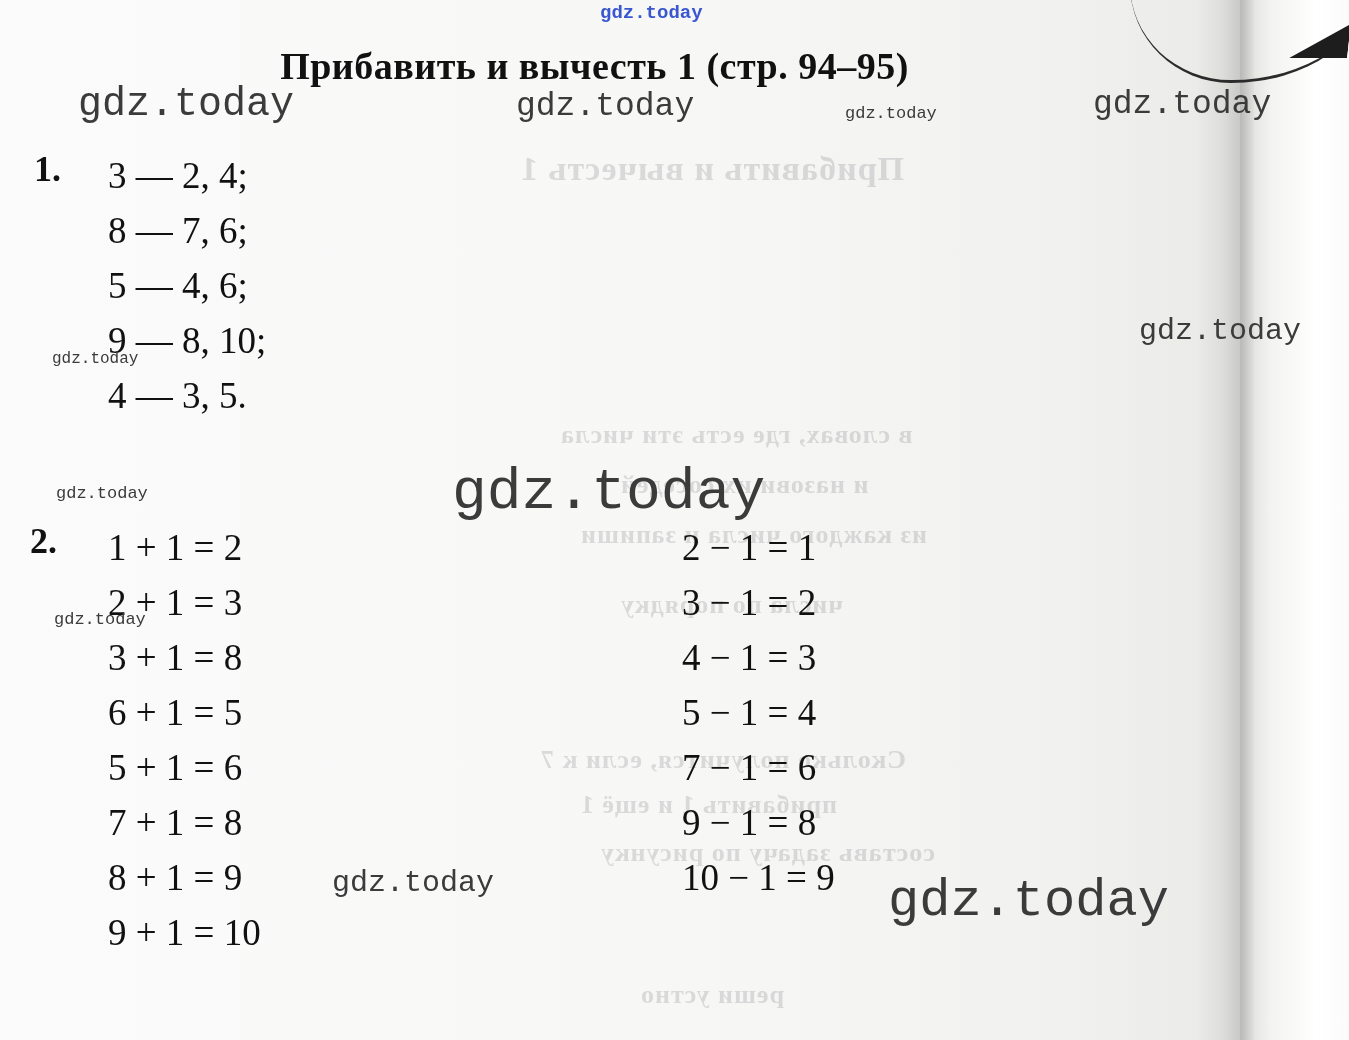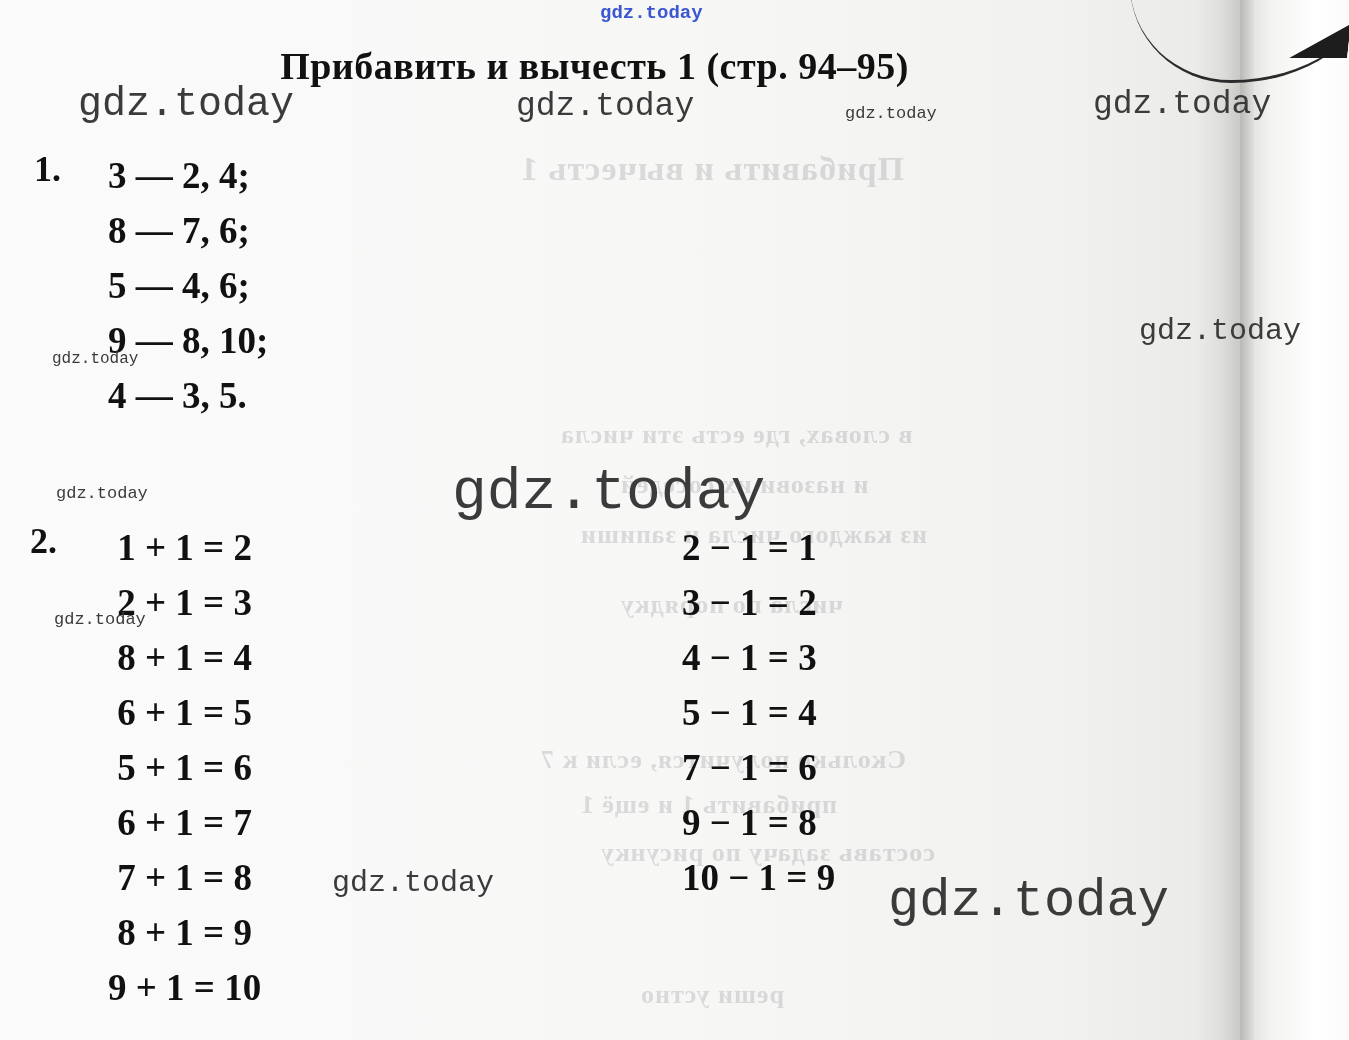--- a/index.html
+++ b/index.html
@@ -86,24 +86,24 @@
   }
   .task-num {
     position: absolute;
     font-size: 36px;
     font-weight: 700;
   }
   .lines {
     position: absolute;
     font-size: 37px;
     line-height: 55px;
-    font-weight: 700;
+    font-weight: 400;
     white-space: pre;
   }
-  .col-plus  { left: 108px; top: 520px; text-align: center; }
+  .col-plus  { left: 108px; top: 520px; }
   .col-minus { left: 672px; top: 520px; margin-left: 10px; }
   .task1-lines { left: 108px; top: 148px; }
 
   
   .wm {
     position: absolute;
     font-family: Liberation Mono, monospace;
     color: #3b3b3b;
     white-space: nowrap;
     user-select: none;
@@ -136,21 +136,21 @@
 
   <div class="title">Прибавить и вычесть 1 (стр. 94–95)</div>
 
   <div class="task">
     <div class="task-num" style="left:34px; top:148px;">1.</div>
     <div class="lines task1-lines" id="task1-lines"><div>3 — 2, 4;</div><div>8 — 7, 6;</div><div>5 — 4, 6;</div><div>9 — 8, 10;</div><div>4 — 3, 5.</div></div>
   </div>
 
   <div class="task">
     <div class="task-num" style="left:30px; top:520px;">2.</div>
-    <div class="lines col-plus" id="task2-left"><div>1 + 1 = 2</div><div>2 + 1 = 3</div><div>8 + 1 = 4</div><div>6 + 1 = 5</div><div>5 + 1 = 6</div><div>6 + 1 = 7</div><div>7 + 1 = 8</div><div>8 + 1 = 9</div><div>9 + 1 = 10</div></div>
+    <div class="lines col-plus" id="task2-left"><div>1 + 1 = 2</div><div>2 + 1 = 3</div><div>3 + 1 = 8</div><div>6 + 1 = 5</div><div>5 + 1 = 6</div><div>7 + 1 = 8</div><div>8 + 1 = 9</div><div>9 + 1 = 10</div></div>
     <div class="lines col-minus" id="task2-right"><div>2 − 1 = 1</div><div>3 − 1 = 2</div><div>4 − 1 = 3</div><div>5 − 1 = 4</div><div>7 − 1 = 6</div><div>9 − 1 = 8</div><div>10 − 1 = 9</div></div>
   </div>
 
   <div id="watermark-layer">
       <div class="wm wm-blue" style="left: 600px; top: 2px; font-size: 19px;">gdz.today</div>
       <div class="wm" style="left: 78px; top: 82px; font-size: 40px;">gdz.today</div>
       <div class="wm" style="left: 516px; top: 88px; font-size: 33px;">gdz.today</div>
       <div class="wm" style="left: 845px; top: 104px; font-size: 17px;">gdz.today</div>
       <div class="wm" style="left: 1093px; top: 86px; font-size: 33px;">gdz.today</div>
       <div class="wm" style="left: 1139px; top: 314px; font-size: 30px;">gdz.today</div>

